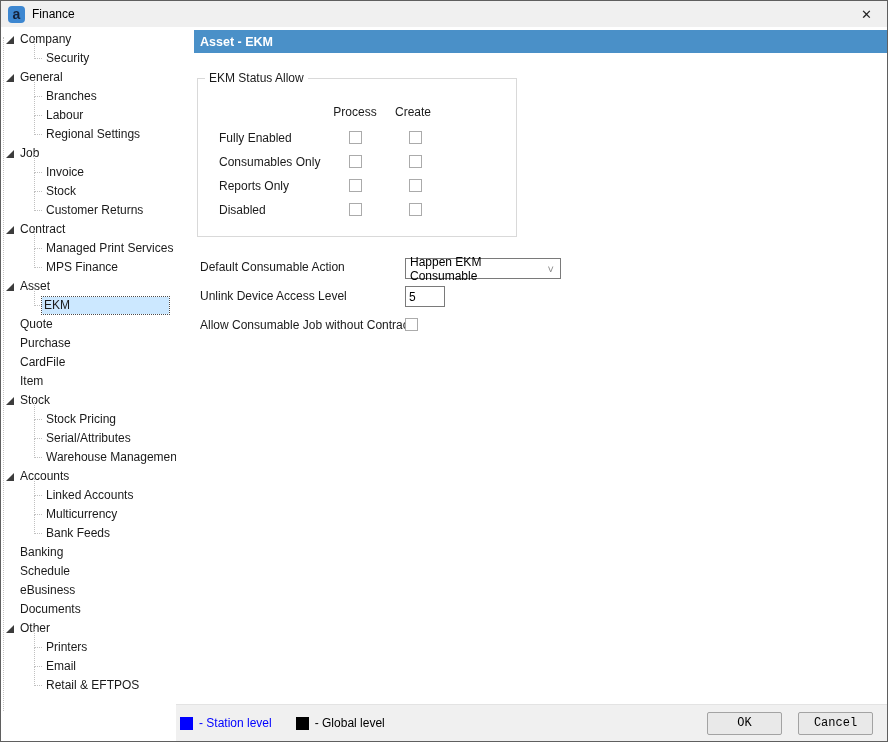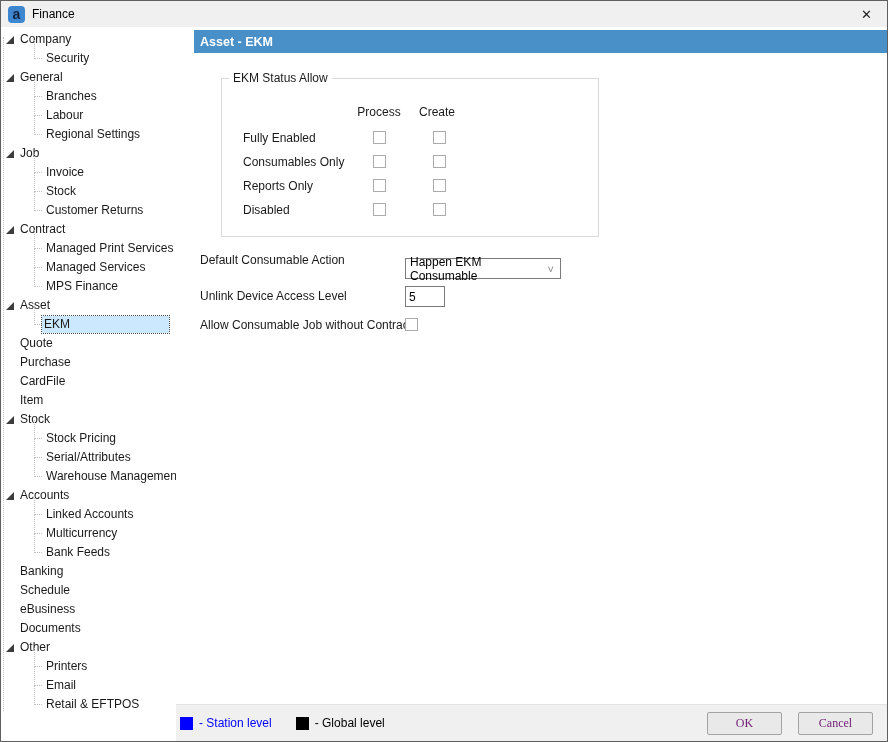--- a/index.html
+++ b/index.html
@@ -42,42 +42,42 @@
 
   
   .main { flex:1; display:flex; flex-direction:column; background:#fff;
           padding-top:3px; min-width:0; }
   .panel-header { height:23px; flex:none; background:#4a90c8; color:#fff;
           font-weight:bold; font-size:12.5px; display:flex; align-items:center;
           padding-left:6px;margin-left:18px; }
   .content { flex:1; position:relative; background:#fff; }
 
   
-  .groupbox { position:absolute; left:21px; top:25px; width:378px; height:159px;
-              border:1px solid #d9d9d9;margin-left:24px; }
+  .groupbox { position:absolute; left:21px; top:25px; width:320px; height:159px;
+              border:1px solid #d9d9d9; }
   .groupbox-title { position:absolute; top:-8px; left:7px; background:#fff;
               padding:0 4px; font-size:12px; color:#1a1a1a; }
   .col-h { position:absolute; top:26px; width:60px; text-align:center;
            font-size:12px; color:#1a1a1a; }
   .col-h.process { left:127px; }
   .col-h.create  { left:185px; }
   .gb-row { position:absolute; left:0; width:100%; height:14px; }
   .gb-row.r0 { top:52px; } .gb-row.r1 { top:76px; }
   .gb-row.r2 { top:100px; } .gb-row.r3 { top:124px; }
   .gb-label { position:absolute; left:21px; top:0; font-size:12px; line-height:14px;
               color:#1a1a1a; }
   .cb { position:absolute; top:0; width:13px; height:13px; background:#fff;
         border:1px solid #ababab; }
   .cb.process { left:151px; }
   .cb.create  { left:211px; }
 
   
   .field-label { position:absolute; left:24px; font-size:12px; color:#1a1a1a;
                  line-height:14px; }
-  .lbl-action   { top:200px; }
+  .lbl-action   { top:207px; }
   .lbl-unlink   { top:236px; }
   .lbl-allowjob { top:265px; }
   .dropdown { position:absolute; left:229px; top:205px; width:156px; height:21px;
               border:1px solid #7a7a7a; background:#fff; display:flex;
               align-items:center; padding-left:4px; font-size:12px; color:#000; }
   .dd-chevron { margin-left:auto; padding-right:6px; color:#8a8a8a; font-size:11px; }
   .text-input { position:absolute; left:229px; top:233px; width:40px; height:21px;
                 border:1px solid #7a7a7a; font-family:"Liberation Sans",sans-serif;
                 font-size:12px; padding-left:3px; outline:none; }
   .cb-standalone { position:absolute; left:229px; top:265px; width:13px; height:13px;
@@ -86,22 +86,22 @@
   
   .bottombar { height:37px; flex:none; background:#f0f0f0;
                border-top:1px solid #e3e3e3; display:flex; align-items:center;
                padding:0 14px 0 4px; }
   .swatch { width:13px; height:13px; flex:none; margin-right:6px; }
   .swatch-station { background:#0000ff; }
   .swatch-global  { background:#000000; }
   .legend-station { color:#0000ff; font-size:12px; margin-right:24px; }
   .legend-global  { color:#000000; font-size:12px; }
   .btn { width:75px; height:23px; background:#e9e9e9; border:1px solid #a3a3a3;
-         border-radius:2px; font-family:Liberation Serif, serif;
-         font-size:12px; color:#701a75; }
+         border-radius:2px; font-family:Liberation Mono, monospace;
+         font-size:12px; color:#000000; }
   .btn-ok { margin-left:auto; margin-right:16px; }
 </style>
 </head>
 <body>
 
 <div class="window">
 
   <div class="titlebar">
     <div class="app-icon">a</div>
     <div class="title-text">Finance</div>
@@ -143,23 +143,20 @@
         </div>
         <div class="tree-item l1">
           <span class="tree-label">Customer Returns</span>
         </div>
         <div class="tree-item l0">
           <span class="expander"></span>
           <span class="tree-label">Contract</span>
         </div>
         <div class="tree-item l1">
           <span class="tree-label">Managed Print Services</span>
-        </div>
-        <div class="tree-item l1">
-          <span class="tree-label">Managed Services</span>
         </div>
         <div class="tree-item l1">
           <span class="tree-label">MPS Finance</span>
         </div>
         <div class="tree-item l0">
           <span class="expander"></span>
           <span class="tree-label">Asset</span>
         </div>
         <div class="tree-item l1 selected">
           <span class="tree-label">EKM</span>

